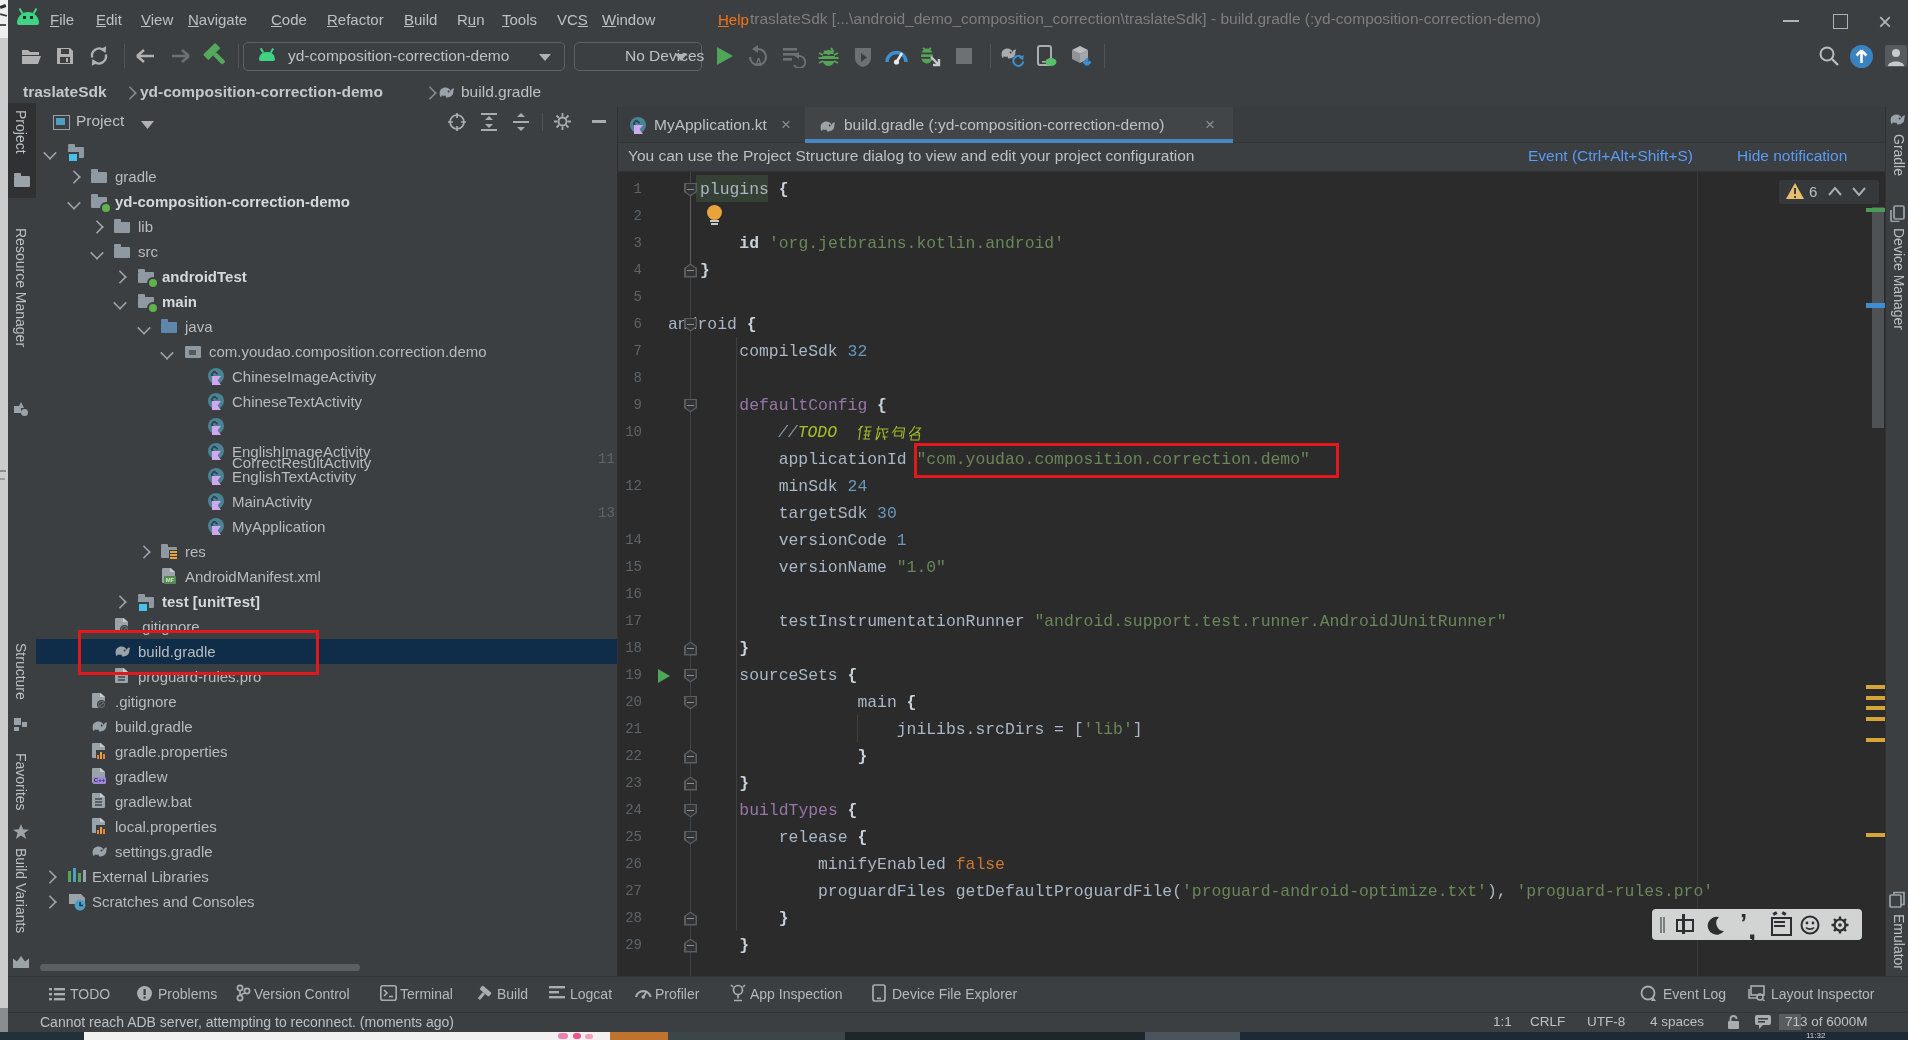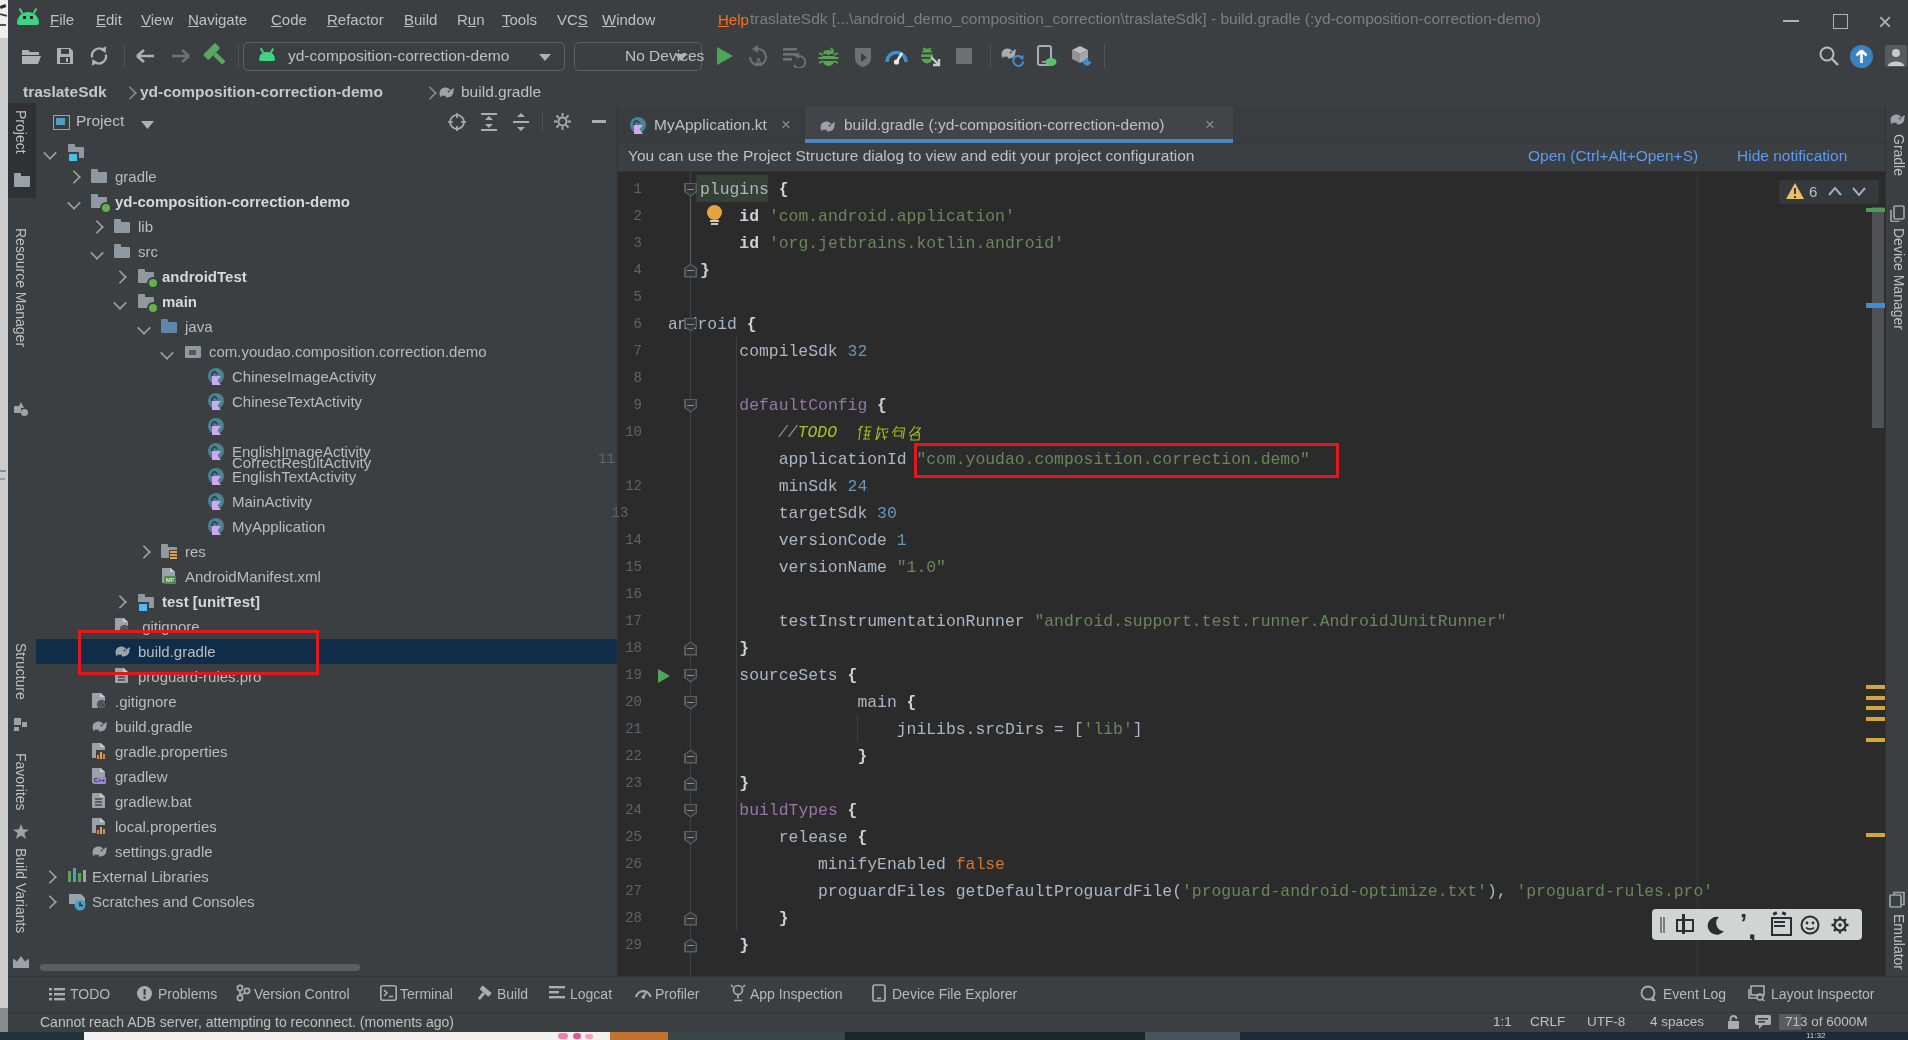--- a/index.html
+++ b/index.html
@@ -391,30 +391,29 @@
 <div style="left:781px;top:115px;color:#8a8e90;font-size:17px;font-weight:normal;white-space:pre;">×</div>
 <svg style="left:818px;top:117px;width:19px;height:18px;" viewBox="0 0 19 18">
       <path fill="#9aa3aa" d="M2.6 10.2 C2.6 6.8 5.2 4.6 8.4 4.6 C10.9 4.6 13 6 13.6 8 C13.9 7 14.7 6 15.8 5.6 C16.7 5.3 17.3 5.9 16.9 6.6 C16.5 7.3 16.2 8 16.3 9 C16.3 12.2 13.7 14.4 10.3 14.4 C9.8 14.4 9.3 14.35 8.9 14.2 L8.6 12.4 C7.4 13 5.8 12.9 4.7 12.2 L4.4 13.8 L3.3 13.8 C2.8 12.7 2.6 11.5 2.6 10.2 Z"></path>
       <circle cx="11.6" cy="8.6" r="1" fill="#3c3f41"></circle>
     </svg>
 <div style="left:844px;top:116px;color:#bdc1c3;font-size:15.5px;font-weight:normal;white-space:pre;">build.gradle (:yd-composition-correction-demo)</div>
 <div style="left:1205px;top:115px;color:#8a8e90;font-size:17px;font-weight:normal;white-space:pre;">×</div>
 <div style="left:805px;top:139px;width:428px;height:4px;background:#4a86c4;"></div>
 <div style="left:618px;top:143px;width:1268px;height:28px;background:#3c3f41;border-bottom:1px solid #313335;"></div>
 <div style="left:628px;top:147px;color:#bdc1c3;font-size:15.5px;font-weight:normal;white-space:pre;">You can use the Project Structure dialog to view and edit your project configuration</div>
-<div style="left:1528px;top:147px;color:#5a9bf5;font-size:15.5px;font-weight:normal;white-space:pre;">Open (Ctrl+Alt+Open+S)</div>
+<div style="left:1528px;top:147px;color:#5a9bf5;font-size:15.5px;font-weight:normal;white-space:pre;">Event (Ctrl+Alt+Shift+S)</div>
 <div style="left:1737px;top:147px;color:#5a9bf5;font-size:15.5px;font-weight:normal;white-space:pre;">Hide notification</div>
 <div style="left:618px;top:172px;width:1268px;height:804px;background:#2b2b2b;"></div>
 <div style="left:690px;top:172px;width:1px;height:804px;background:#404346;"></div>
 <div style="left:1697px;top:172px;width:1px;height:804px;background:#353739;"></div>
 <div style="left:736px;top:337px;width:1px;height:594px;background:#3d4042;"></div>
 <div style="left:857px;top:715px;width:1px;height:27px;background:#3d4042;"></div>
 <div style="left:696px;top:175px;width:72px;height:27px;background:#344134;"></div>
 <div class="cl" style="left:700px;top:175.5px;"><span class="hl" style="position:static;">plugins</span> <b>{</b></div>
-<div class="cl" style="left:700px;top:202.5px;">    <b>id</b> <i class="str">'com.android.application'</i></div>
 <div class="cl" style="left:700px;top:229.5px;">    <b>id</b> <i class="str">'org.jetbrains.kotlin.android'</i></div>
 <div class="cl" style="left:700px;top:256.5px;"><b>}</b></div>
 <div class="cl" style="left:700px;top:283.5px;"></div>
 <div class="cl" style="left:668px;top:310.5px;">android <b>{</b></div>
 <div class="cl" style="left:700px;top:337.5px;">    compileSdk <i class="num">32</i></div>
 <div class="cl" style="left:700px;top:364.5px;"></div>
 <div class="cl" style="left:700px;top:391.5px;">    <i class="prop">defaultConfig</i> <b>{</b></div>
 <div class="cl" style="left:778px;top:418.5px;"><i style="color:#7d96ab;font-style:italic;">//</i><i class="todo" style="font-style:italic;">TODO</i></div>
 <svg style="left:857.88px;top:424.5px;width:15px;height:16px;" viewBox="0 0 15 16">
       <g stroke="#a3bd2a" stroke-width="1.1" fill="none" transform="skewX(-8)">
@@ -460,21 +459,21 @@
 <div class="mono" style="left:598px;top:234.5px;width:44px;height:20px;text-align:right;color:#606366;font-size:14px;">3</div>
 <div class="mono" style="left:598px;top:261.5px;width:44px;height:20px;text-align:right;color:#606366;font-size:14px;">4</div>
 <div class="mono" style="left:598px;top:288.5px;width:44px;height:20px;text-align:right;color:#606366;font-size:14px;">5</div>
 <div class="mono" style="left:598px;top:315.5px;width:44px;height:20px;text-align:right;color:#606366;font-size:14px;">6</div>
 <div class="mono" style="left:598px;top:342.5px;width:44px;height:20px;text-align:right;color:#606366;font-size:14px;">7</div>
 <div class="mono" style="left:598px;top:369.5px;width:44px;height:20px;text-align:right;color:#606366;font-size:14px;">8</div>
 <div class="mono" style="left:598px;top:396.5px;width:44px;height:20px;text-align:right;color:#606366;font-size:14px;">9</div>
 <div class="mono" style="left:598px;top:423.5px;width:44px;height:20px;text-align:right;color:#606366;font-size:14px;">10</div>
 <div class="mono" style="left:598px;top:450.5px;width:44px;height:20px;text-align:left;color:#606366;font-size:14px;">11</div>
 <div class="mono" style="left:598px;top:477.5px;width:44px;height:20px;text-align:right;color:#606366;font-size:14px;">12</div>
-<div class="mono" style="left:598px;top:504.5px;width:44px;height:20px;text-align:center;color:#606366;font-size:14px;">13</div>
+<div class="mono" style="left:598px;top:504.5px;width:44px;height:20px;text-align:left;color:#606366;font-size:14px;">13</div>
 <div class="mono" style="left:598px;top:531.5px;width:44px;height:20px;text-align:right;color:#606366;font-size:14px;">14</div>
 <div class="mono" style="left:598px;top:558.5px;width:44px;height:20px;text-align:right;color:#606366;font-size:14px;">15</div>
 <div class="mono" style="left:598px;top:585.5px;width:44px;height:20px;text-align:right;color:#606366;font-size:14px;">16</div>
 <div class="mono" style="left:598px;top:612.5px;width:44px;height:20px;text-align:right;color:#606366;font-size:14px;">17</div>
 <div class="mono" style="left:598px;top:639.5px;width:44px;height:20px;text-align:right;color:#606366;font-size:14px;">18</div>
 <div class="mono" style="left:598px;top:666.5px;width:44px;height:20px;text-align:right;color:#606366;font-size:14px;">19</div>
 <div class="mono" style="left:598px;top:693.5px;width:44px;height:20px;text-align:right;color:#606366;font-size:14px;">20</div>
 <div class="mono" style="left:598px;top:720.5px;width:44px;height:20px;text-align:right;color:#606366;font-size:14px;">21</div>
 <div class="mono" style="left:598px;top:747.5px;width:44px;height:20px;text-align:right;color:#606366;font-size:14px;">22</div>
 <div class="mono" style="left:598px;top:774.5px;width:44px;height:20px;text-align:right;color:#606366;font-size:14px;">23</div>

